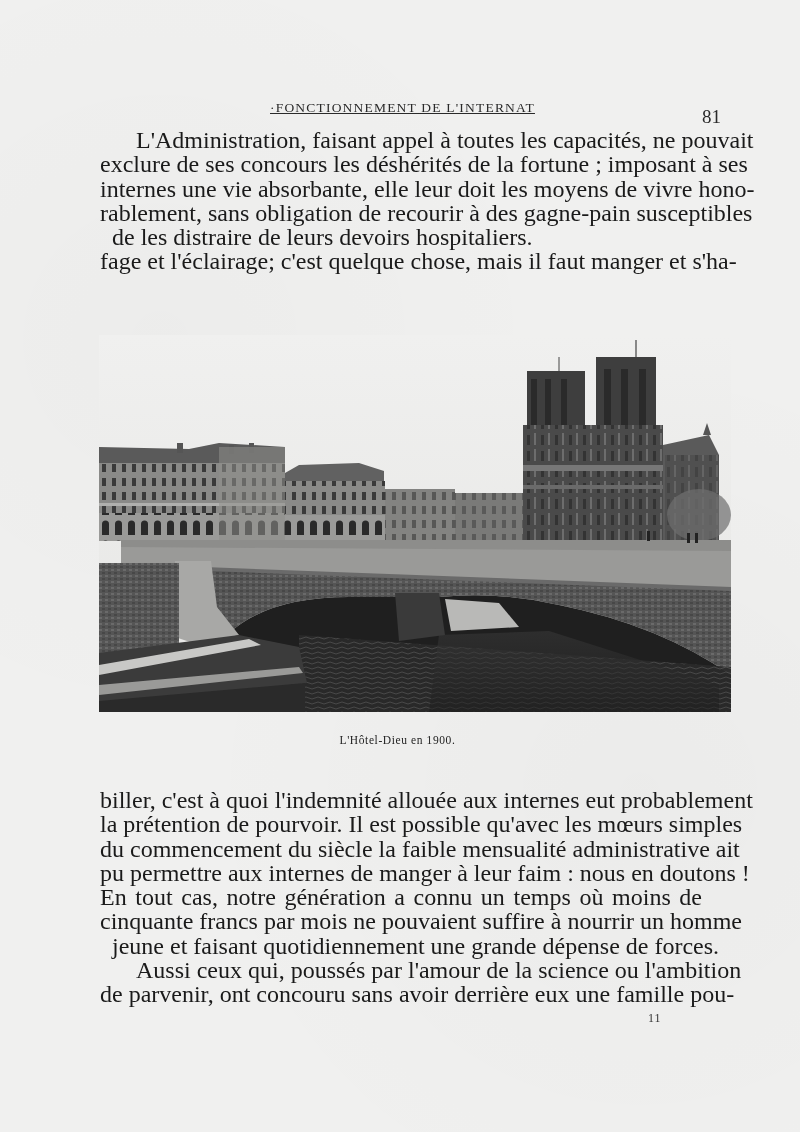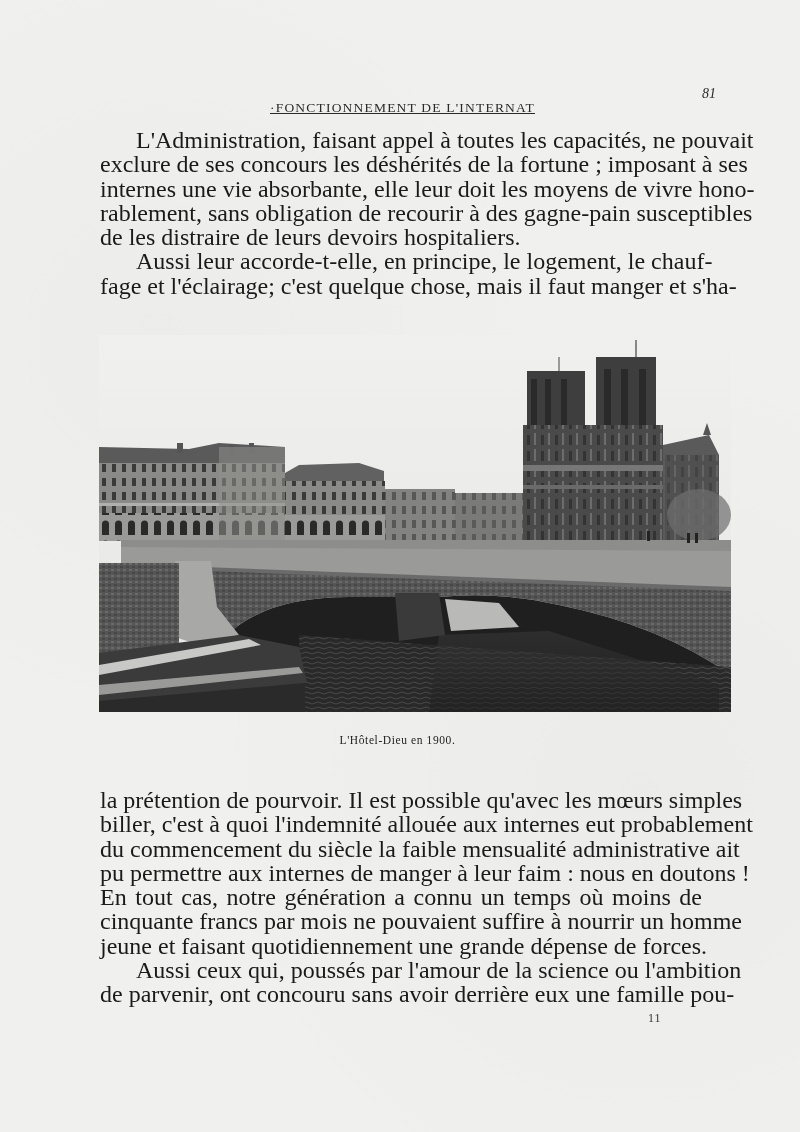--- a/index.html
+++ b/index.html
@@ -14,30 +14,30 @@
     background:
       radial-gradient(circle at 20% 30%, rgba(0,0,0,0.015) 0, transparent 40%),
       radial-gradient(circle at 80% 70%, rgba(0,0,0,0.02) 0, transparent 45%),
       #f0f0ef;
   }
   .running-head {
     position: absolute; top: 100px; left: 270px;
     font-size: 13.5px; letter-spacing: 1.2px; color: #2a2a2a; text-decoration: underline;
   }
   .page-number {
-    position: absolute; top: 86px; left: 702px;
-    font-size: 14px; color: #2a2a2a; font-style: italic;
+    position: absolute; top: 106px; left: 702px;
+    font-size: 19px; color: #2a2a2a;
   }
   .text-block {
     position: absolute; left: 100px; width: 602px;
     font-size: 24px; line-height: 24.3px;
     text-align: justify; color: #1a1a1a;
   }
   .text-block .line { display: block; white-space: nowrap; text-align: justify; text-align-last: justify; height: 24.3px; }
-  .text-block .line.last { text-align-last: left; }
+  .text-block .line.last { text-align-last: left; margin-left: 12px; }
   .text-block .line.indent { padding-left: 36px; }
   #block-top { top: 128px; }
   #block-bottom { top: 788px; }
   .figure {
     position: absolute; left: 99px; top: 335px; width: 632px; height: 377px;
   }
   .figure svg { display: block; width: 632px; height: 377px; }
   .caption {
     position: absolute; top: 734px; left: 0; width: 800px; text-align: center;
     font-size: 11.5px; letter-spacing: 0.6px; color: #222;
@@ -55,21 +55,20 @@
 
   <div class="running-head">·FONCTIONNEMENT DE L'INTERNAT</div>
   <div class="page-number">81</div>
 
   <div class="text-block" id="block-top">
     <span class="line indent">L'Administration, faisant appel à toutes les capacités, ne pouvait</span>
     <span class="line">exclure de ses concours les déshérités de la fortune ; imposant à ses</span>
     <span class="line">internes une vie absorbante, elle leur doit les moyens de vivre hono-</span>
     <span class="line">rablement, sans obligation de recourir à des gagne-pain susceptibles</span>
     <span class="line last">de les distraire de leurs devoirs hospitaliers.</span>
-    <span class="line indent">Aussi leur accorde-t-elle, en principe, le logement, le chauf-</span>
     <span class="line">fage et l'éclairage; c'est quelque chose, mais il faut manger et s'ha-</span>
   </div>
 
   <div class="figure">
     <svg viewBox="0 0 632 377" xmlns="http://www.w3.org/2000/svg">
       <defs>
         <linearGradient id="sky" x1="0" y1="0" x2="0" y2="1">
           <stop offset="0" stop-color="#f0f0ef"></stop>
           <stop offset="1" stop-color="#e6e6e4"></stop>
         </linearGradient>
@@ -184,22 +183,22 @@
 
       <rect x="548" y="196" width="3" height="10" fill="#222"></rect>
       <rect x="588" y="198" width="3" height="10" fill="#222"></rect>
       <rect x="596" y="198" width="3" height="10" fill="#222"></rect>
     </svg>
   </div>
 
   <div class="caption"><span>L'Hôtel-Dieu en 1900.</span></div>
 
   <div class="text-block" id="block-bottom">
+    <span class="line">biller, c'est à quoi l'indemnité allouée aux internes eut probablement</span>
     <span class="line">la prétention de pourvoir. Il est possible qu'avec les mœurs simples</span>
-    <span class="line">biller, c'est à quoi l'indemnité allouée aux internes eut probablement</span>
     <span class="line">du commencement du siècle la faible mensualité administrative ait</span>
     <span class="line">pu permettre aux internes de manger à leur faim : nous en doutons !</span>
     <span class="line">En tout cas, notre génération a connu un temps où moins de</span>
     <span class="line">cinquante francs par mois ne pouvaient suffire à nourrir un homme</span>
     <span class="line last">jeune et faisant quotidiennement une grande dépense de forces.</span>
     <span class="line indent">Aussi ceux qui, poussés par l'amour de la science ou l'ambition</span>
     <span class="line">de parvenir, ont concouru sans avoir derrière eux une famille pou-</span>
   </div>
 
   <div class="signature">11</div>

